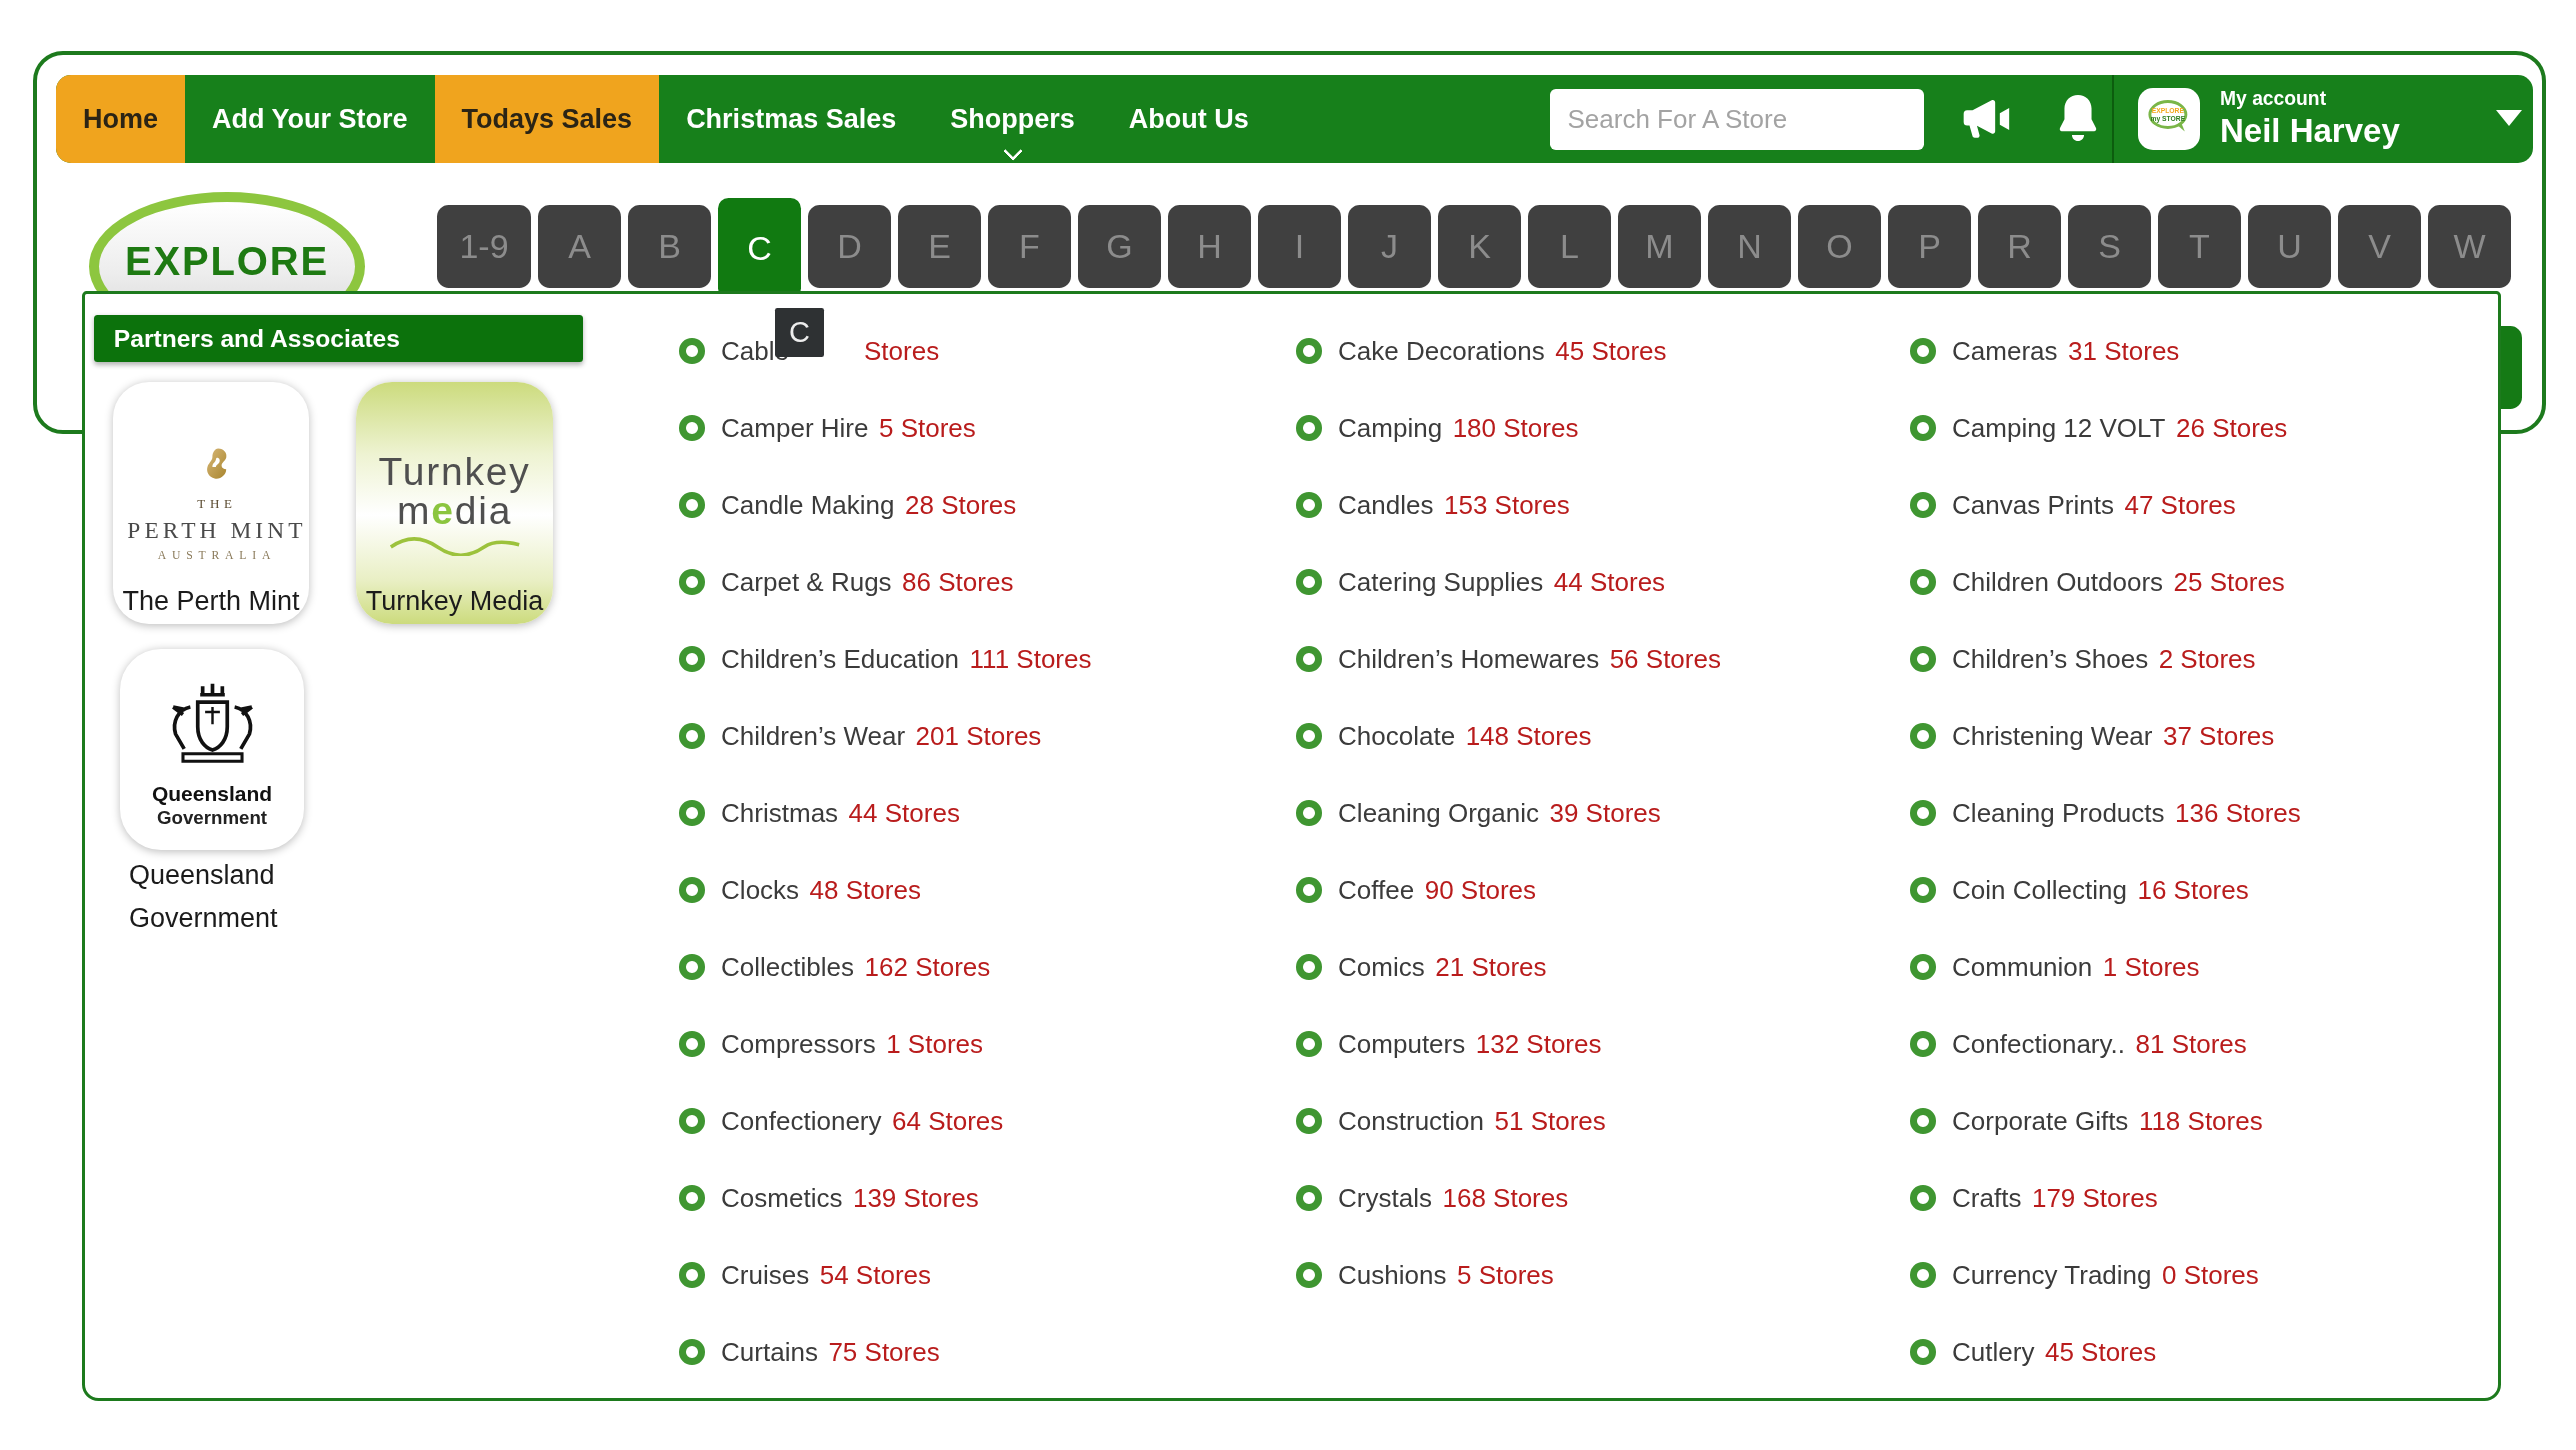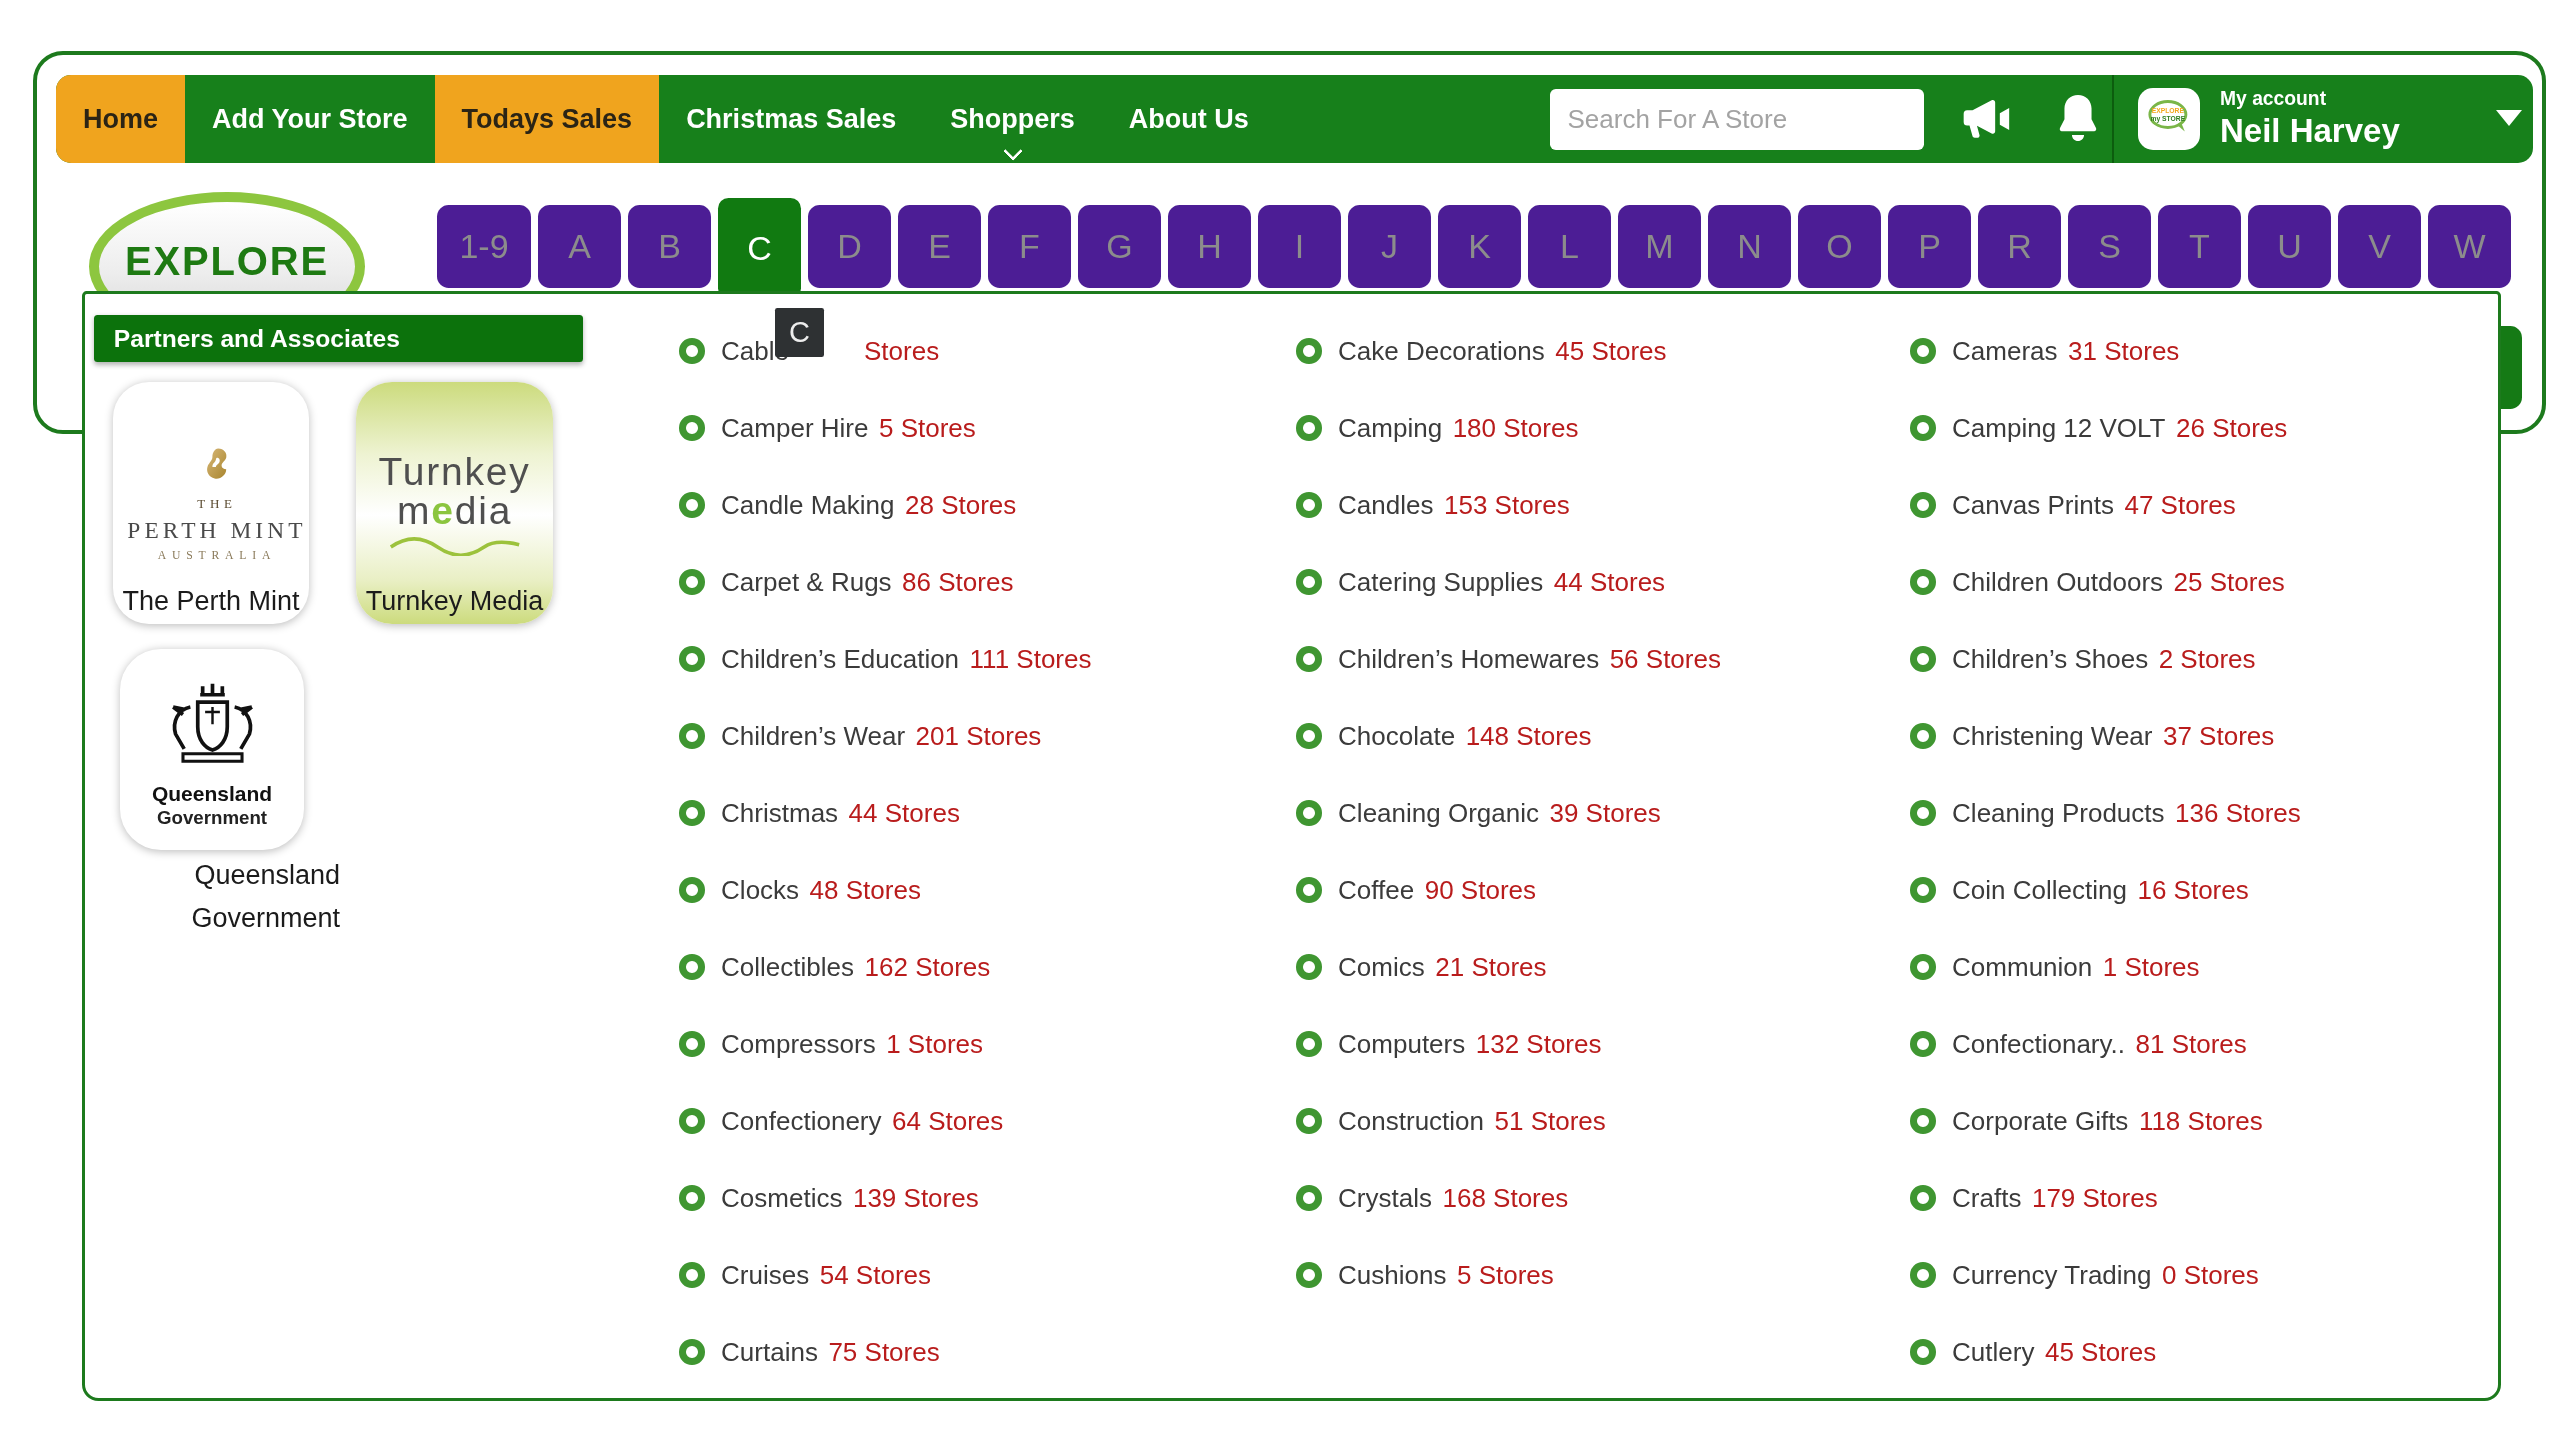--- a/index.html
+++ b/index.html
@@ -60,21 +60,21 @@
     background:linear-gradient(180deg,#ffffff 0%,#ededed 55%,#d7d7d7 100%);
     z-index:4;text-align:center;box-sizing:border-box;cursor:pointer;
   }
   .logo-l1{margin-top:37px;font-size:40px;font-weight:700;color:#1e7a12;letter-spacing:1.8px;}
   .logo-l2{font-size:34px;font-weight:800;margin-top:2.3px;letter-spacing:1.2px;}
   .logo-l2 .l2a{color:#f2a71b;}
   .logo-l2 .l2b{color:#1e7a12;}
   
   .alpha-row{position:absolute;left:437px;top:198px;display:flex;gap:7px;align-items:flex-start;z-index:3;}
   .tab{
-    width:83px;height:83px;margin-top:7px;background:#4c1d95;border-radius:11.7px;
+    width:83px;height:83px;margin-top:7px;background:#404040;border-radius:11.7px;
     display:flex;align-items:center;justify-content:center;
     font-size:34px;color:#8c8c8c;cursor:pointer;flex:none;
   }
   .tab.wide{width:94px;}
   .tab.selected{
     margin-top:0;height:101px;background:#117a11;color:#fff;
     border-radius:10.5px;position:relative;z-index:6;
   }
   
   .green-fragment{position:absolute;left:2480px;top:326px;width:42px;height:83px;background:#157a15;border-radius:11.7px;z-index:4;}
@@ -108,21 +108,21 @@
   .tk-line2{font-size:39px;font-weight:500;color:#4f4f4f;letter-spacing:1.8px;margin-top:-4.7px;}
   .tk-line2 .tk-e{color:#8bc53f;font-weight:700;}
   .tile-qld{left:35px;top:355px;width:184px;height:201px;border-radius:41px;}
   .qld-name1{font-size:21px;font-weight:700;color:#111;margin-top:1.2px;}
   .qld-name2{font-size:18.7px;font-weight:600;color:#222;margin-top:1.2px;}
   .cap{
     position:absolute;font-size:27px;color:#1b1b1b;font-weight:500;text-align:center;
   }
   .cap1{left:28px;top:292px;width:196px;}
   .cap2{left:271px;top:292px;width:197px;}
-  .cap3{left:44px;top:560px;width:211px;text-align:right;line-height:43px;}
+  .cap3{left:44px;top:560px;width:211px;text-align:left;line-height:43px;}
   
   .cat-col{position:absolute;top:18.7px;width:591px;}
   .cat-col.c1{left:594px;}
   .cat-col.c2{left:1211px;}
   .cat-col.c3{left:1825px;}
   .cat-row{height:77px;display:flex;align-items:center;cursor:pointer;}
   .bullet{
     width:11.7px;height:11.7px;border:7px solid #3f9631;border-radius:50%;
     background:#fff;margin-right:16.4px;flex:none;
   }

